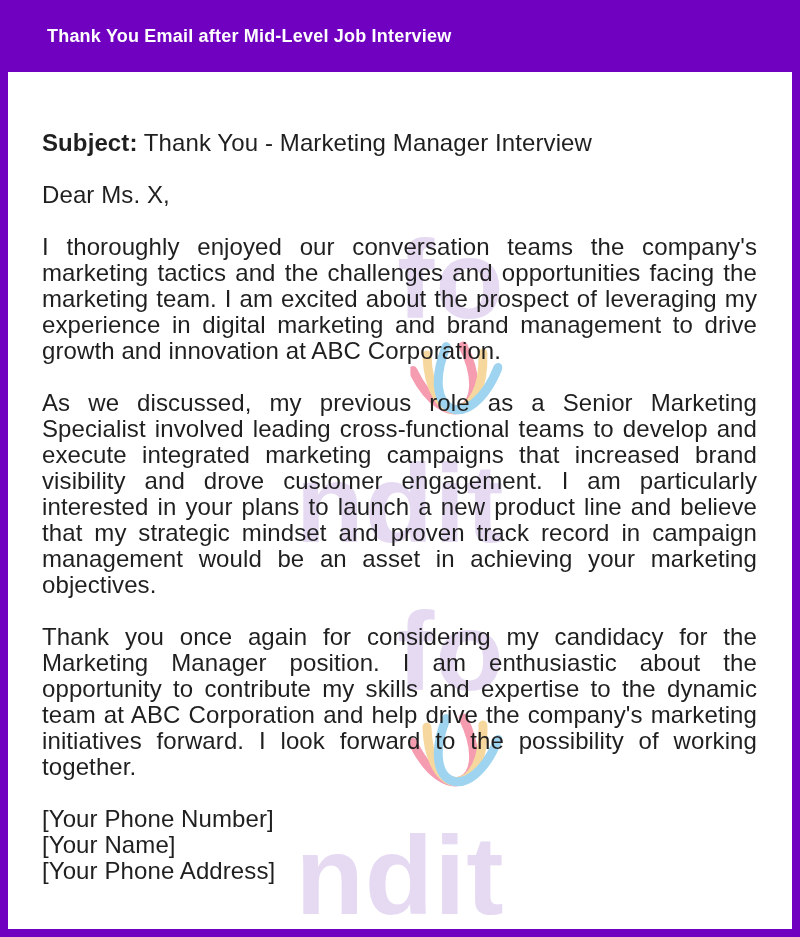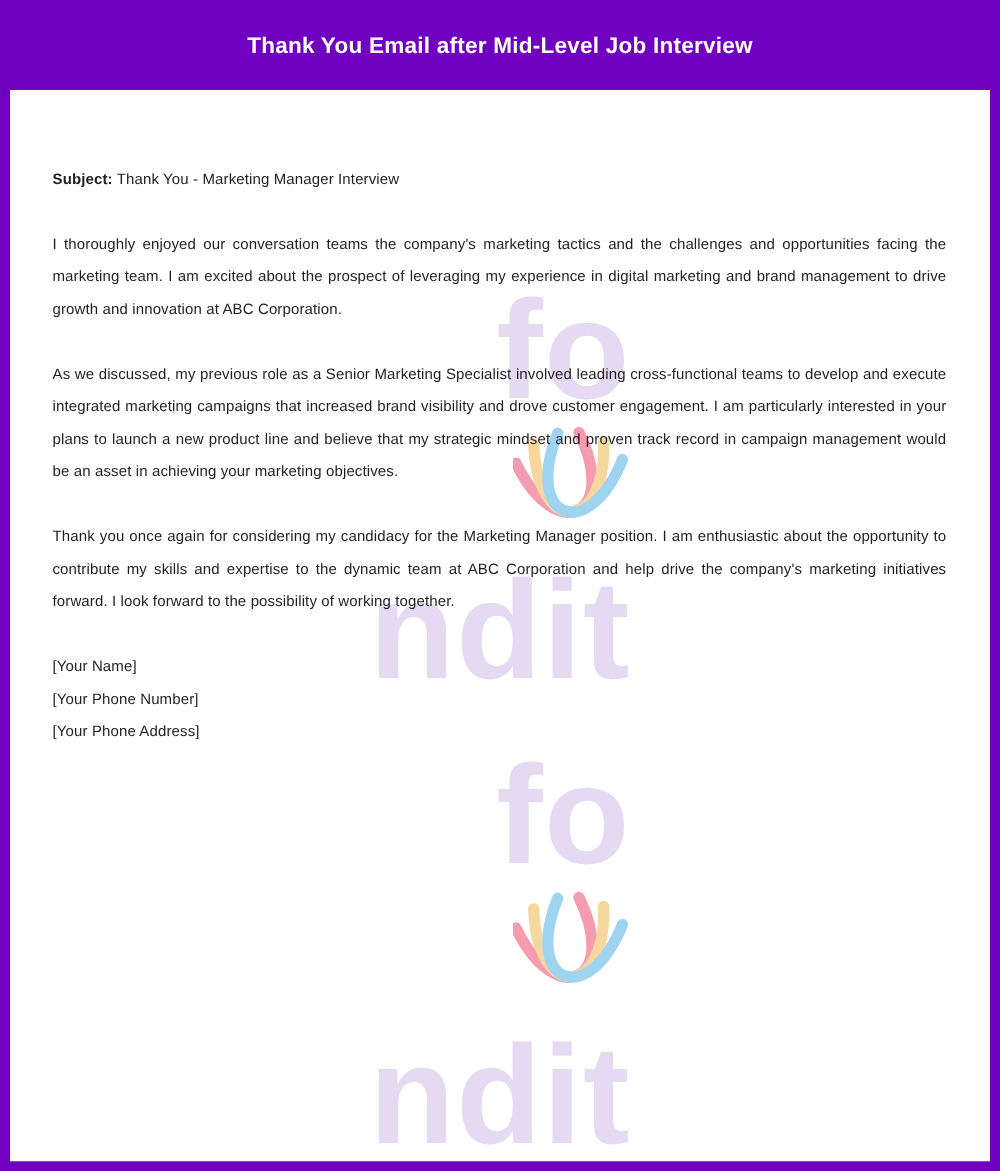--- a/index.html
+++ b/index.html
@@ -21,40 +21,40 @@
   }
   .page{
     position:relative;
     width:800px;height:937px;
     background:var(--frame);
     padding:72px 8px 8px 8px;
   }
   .band{
     position:absolute;
     top:0;left:0;right:0;height:72px;
-    display:flex;align-items:center;justify-content:center;
+    display:flex;align-items:center;justify-content:flex-start;padding-left:47px;
   }
   .band h1{
     color:var(--title-text);
     font-size:18px;
     font-weight:bold;
     letter-spacing:.2px;
   }
   .content{
     position:relative;
     width:100%;height:100%;
     background:var(--page-bg);
     overflow:hidden;
   }
   .letter{
     position:relative;
     z-index:1;
     padding:58px 35px 0 34px;
     color:var(--body-text);
-    font-size:12px;
+    font-size:24px;
     line-height:26px;
     letter-spacing:.1px;
   }
   .letter p{margin:0 0 26px 0;}
   .letter p.just{text-align:justify;}
   .subject b{font-weight:bold;}
   .sigblock span{display:block;}
   .watermark{
     position:absolute;
     left:50%;
@@ -111,26 +111,27 @@
         <path class="arc-pink" d="M18,18 C18,92 74,92 74,18" transform="rotate(-26 46 60)"></path>
         <path class="arc-yellow" d="M18,18 C18,92 74,92 74,18" transform="rotate(-2 46 60)"></path>
         <path class="arc-blue" d="M18,18 C18,92 74,92 74,18" transform="rotate(22 46 60)"></path>
       </svg>
       <span>ndit</span>
     </div>
 
     <div class="letter">
       <p class="subject"><b>Subject:</b> <span>Thank You - Marketing Manager Interview</span></p>
 
+      <p>Dear Ms. X,</p>
 
       <p class="just">I thoroughly enjoyed our conversation teams the company's marketing tactics and the challenges and opportunities facing the marketing team. I am excited about the prospect of leveraging my experience in digital marketing and brand management to drive growth and innovation at ABC Corporation.</p>
       <p class="just">As we discussed, my previous role as a Senior Marketing Specialist involved leading cross-functional teams to develop and execute integrated marketing campaigns that increased brand visibility and drove customer engagement. I am particularly interested in your plans to launch a new product line and believe that my strategic mindset and proven track record in campaign management would be an asset in achieving your marketing objectives.</p>
       <p class="just">Thank you once again for considering my candidacy for the Marketing Manager position. I am enthusiastic about the opportunity to contribute my skills and expertise to the dynamic team at ABC Corporation and help drive the company's marketing initiatives forward. I look forward to the possibility of working together.</p>
 
       <div class="sigblock">
+        <span>[Your Phone Number]</span>
         <span>[Your Name]</span>
-        <span>[Your Phone Number]</span>
         <span>[Your Phone Address]</span>
       </div>
     </div>
 
   </div>
 </div>
 
 </body></html>

